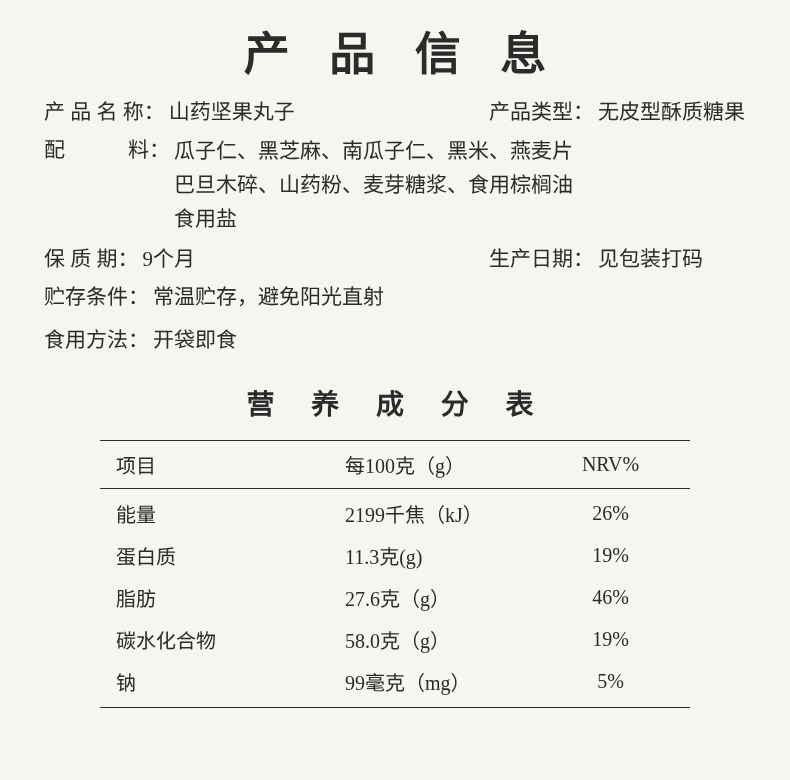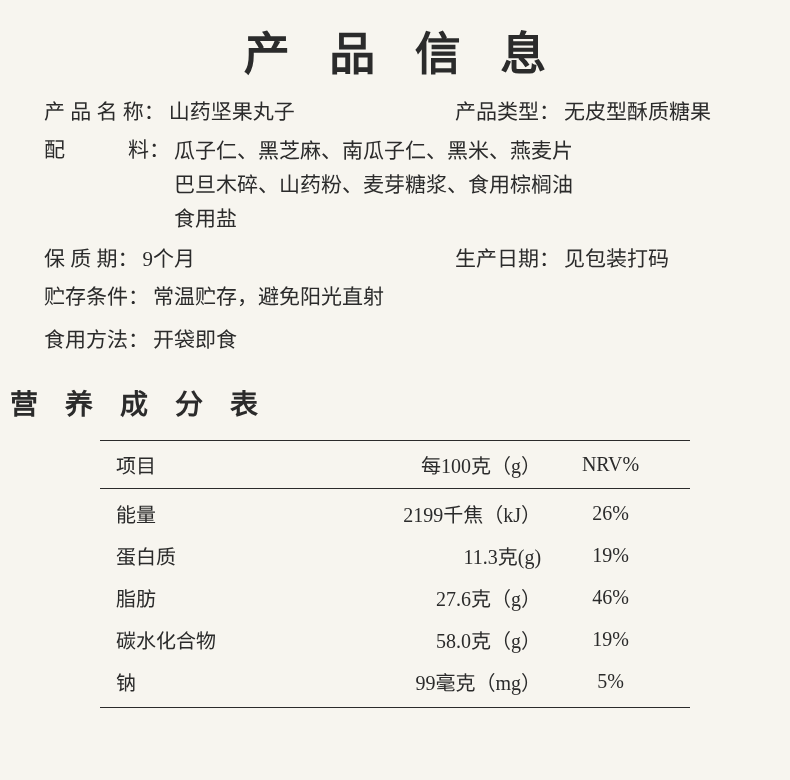--- a/index.html
+++ b/index.html
@@ -50,20 +50,21 @@
   }
   .val {
     flex: 0 0 auto;
     padding-left: 4px;
     text-align: center;
   }
   .row-two {
     display: flex;
     align-items: flex-start;
     margin-bottom: 17px;
+    gap: 34px;
   }
   .left-cell {
     display: flex;
     flex: 0 0 375px;
   }
   .right-cell {
     display: flex;
     flex: 1 1 auto;
     margin-left: 36px;
   }
@@ -80,26 +81,26 @@
     flex: 1 1 auto;
     padding-left: 4px;
   }
   .ing-line {
     margin-bottom: 12px;
     line-height: 1.05;
   }
   .ing-line:last-child { margin-bottom: 0; }
 
   .nutri-title {
-    text-align: left;
+    text-align: center;
     font-size: 28px;
     font-weight: 700;
     letter-spacing: 10px;
     margin-top: 26px;
-    padding-left: 10px;
+    font-family: Liberation Mono, monospace;
   }
   .table-wrap {
     margin: 18px auto 0;
     width: 590px;
   }
   table.nutri {
     width: 100%;
     border-collapse: collapse;
     font-size: 20px;
   }
@@ -116,21 +117,21 @@
   }
   table.nutri thead th.c1,
   table.nutri tbody td.c1 {
     width: 200px;
     text-align: left;
     padding-left: 16px;
   }
   table.nutri thead th.c2,
   table.nutri tbody td.c2 {
     width: 230px;
-    text-align: right;
+    text-align: left;
     padding-left: 66px;
   }
   table.nutri thead th.c3,
   table.nutri tbody td.c3 {
     width: 160px;
     text-align: center;
     padding-right: 10px;
   }
   table.nutri tbody tr:first-child td {
     padding-top: 10px;

